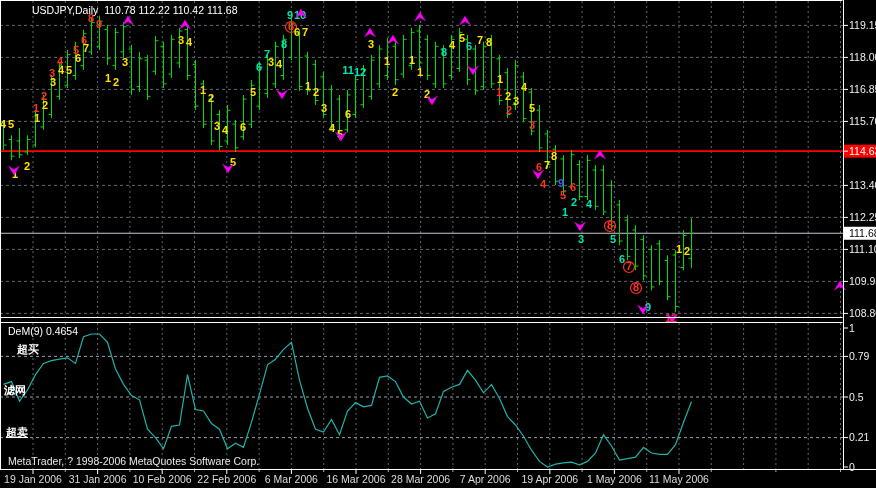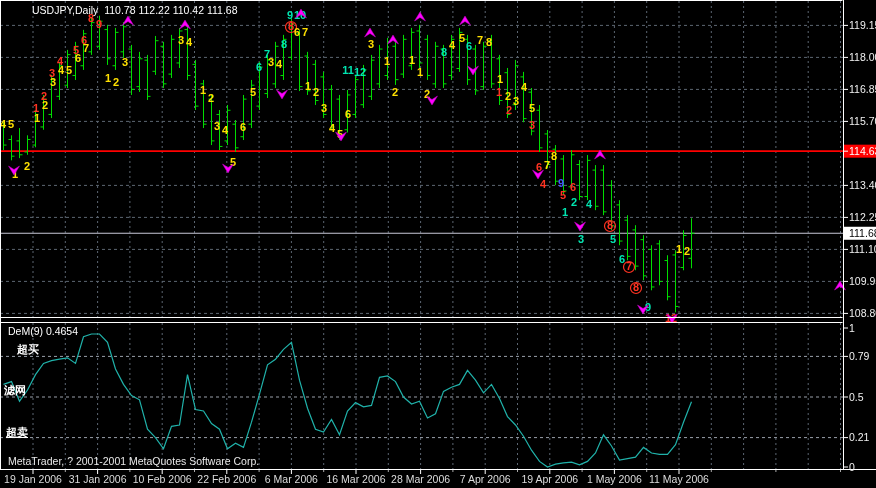--- a/index.html
+++ b/index.html
@@ -553,14 +553,14 @@
         <line x1="711.3000000000001" y1="470" x2="711.3000000000001" y2="472" stroke="#aaa" stroke-width="1"></line>
         <line x1="775.9000000000001" y1="470" x2="775.9000000000001" y2="472" stroke="#aaa" stroke-width="1"></line>
         <line x1="840.5000000000001" y1="470" x2="840.5000000000001" y2="472" stroke="#aaa" stroke-width="1"></line>
       </g>
     </svg>
   <div class="ovl ttl">USDJPY,Daily  110.78 112.22 110.42 111.68</div>
   <div class="ovl demlbl">DeM(9) 0.4654</div>
   <div class="ovl lvl lvl1">超买</div>
   <div class="ovl lvl lvl2">滤网</div>
   <div class="ovl lvl lvl3">超卖</div>
-  <div class="ovl copy">MetaTrader, ? 2001-2001 MetaQuotes Software Corp.</div>
+  <div class="ovl copy">MetaTrader, ? 1998-2006 MetaQuotes Software Corp.</div>
 </div>
 
 </body></html>

